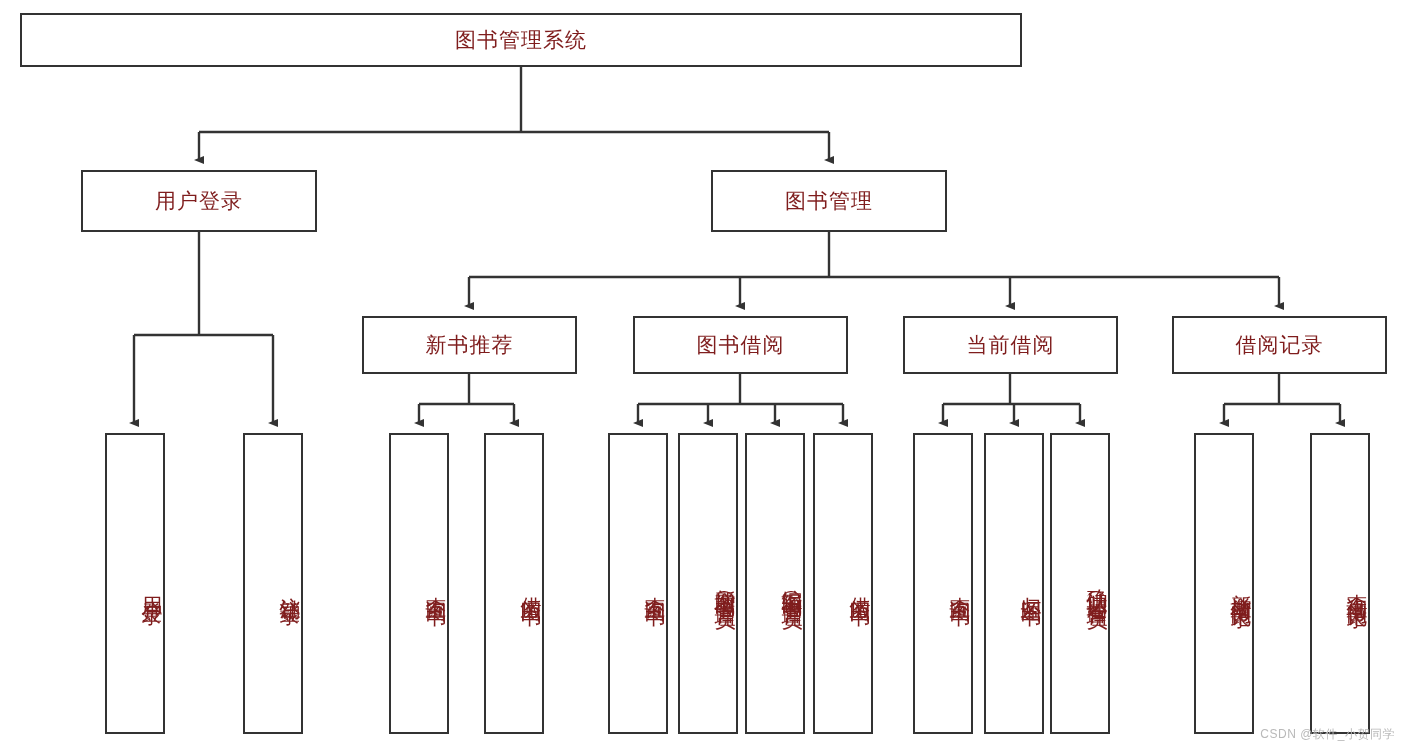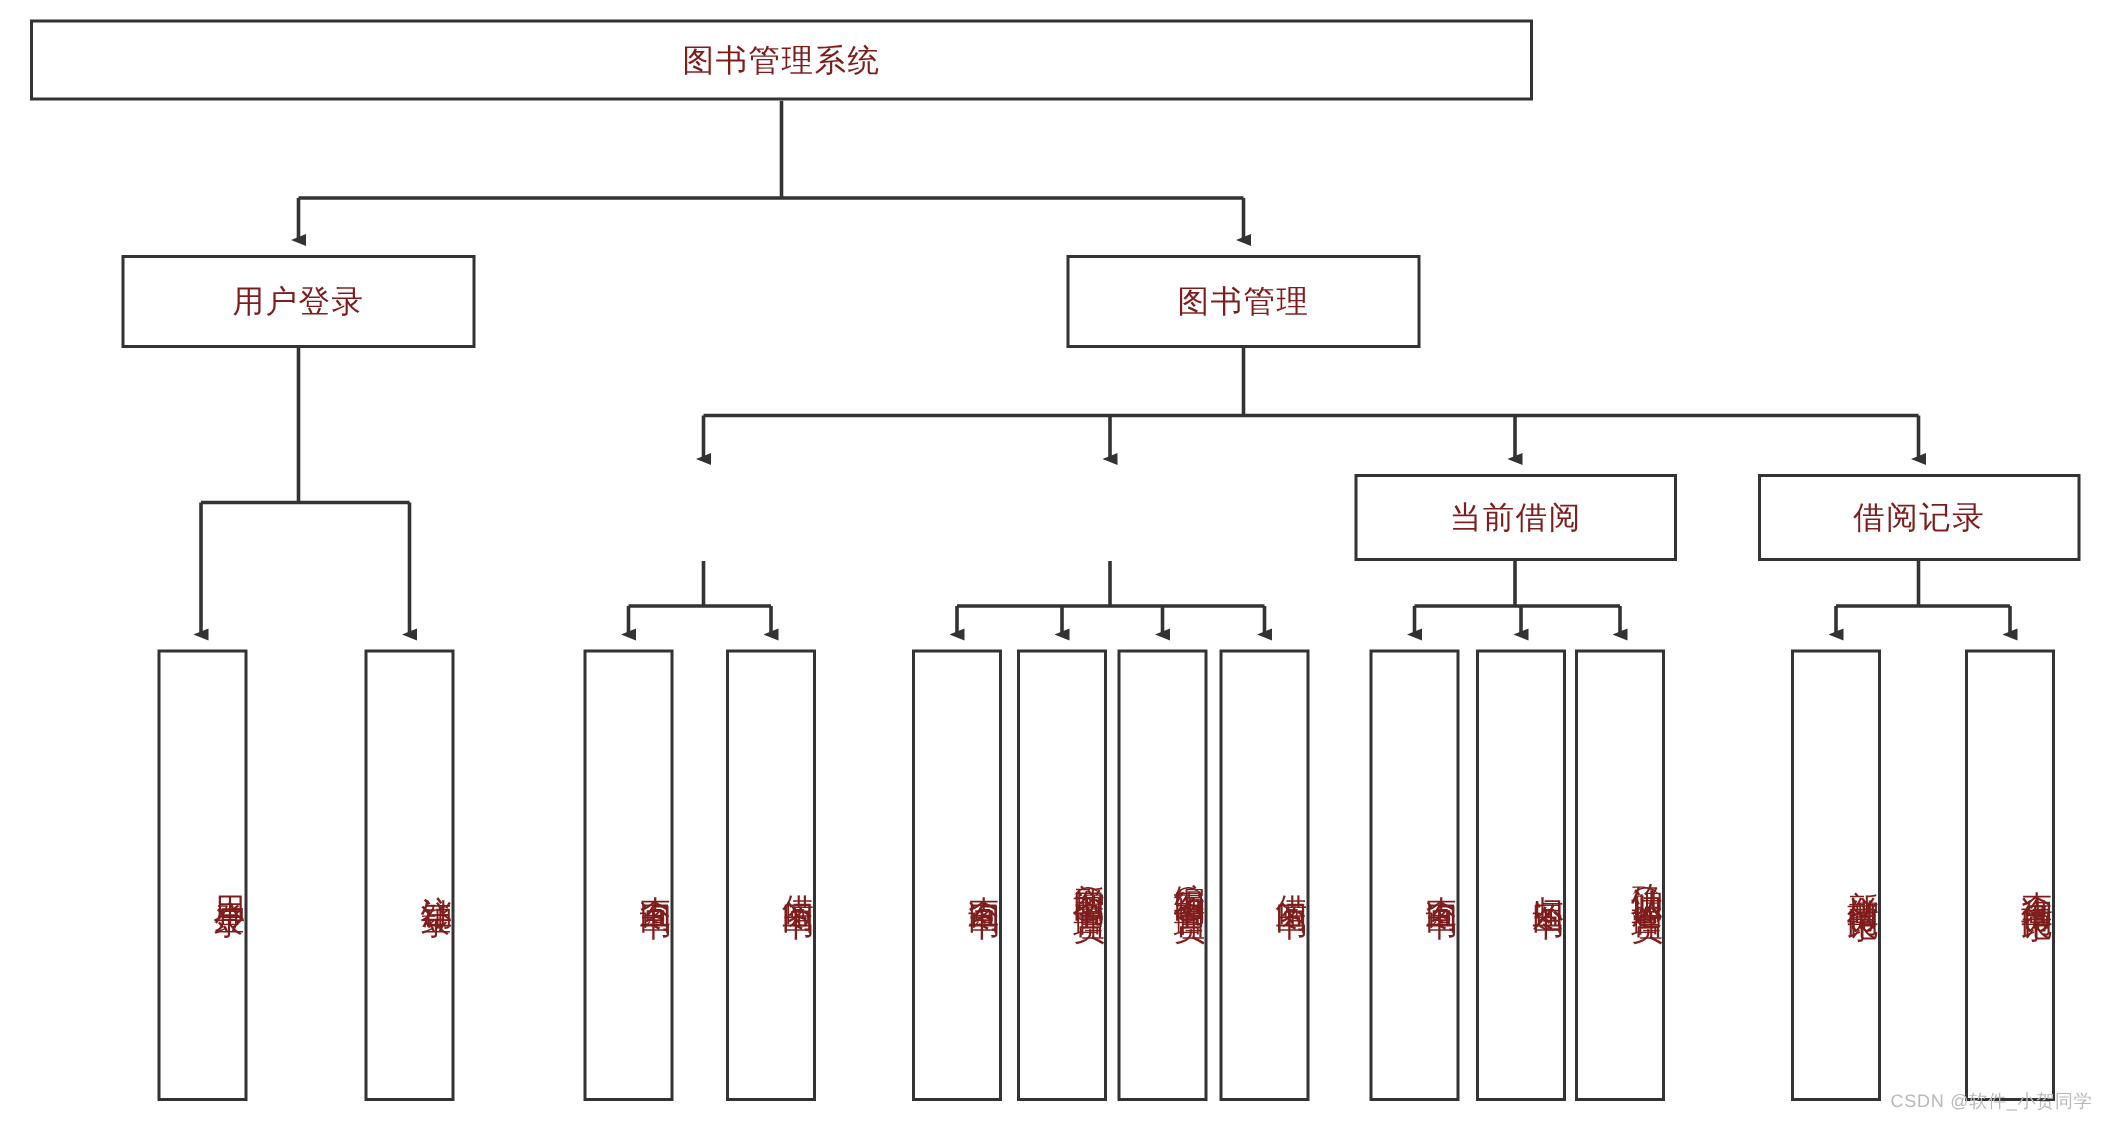--- a/index.html
+++ b/index.html
@@ -125,20 +125,26 @@
     <span>图书管理系统</span>
   </div>
 
   <div class="node h" style="left:81px;top:170px;width:236px;height:62px;">
     <span>用户登录</span>
   </div>
   <div class="node h" style="left:711px;top:170px;width:236px;height:62px;">
     <span>图书管理</span>
   </div>
 
+  <div class="node h" style="left:362px;top:316px;width:215px;height:58px;">
+    <span>新书推荐</span>
+  </div>
+  <div class="node h" style="left:633px;top:316px;width:215px;height:58px;">
+    <span>图书借阅</span>
+  </div>
   <div class="node h" style="left:903px;top:316px;width:215px;height:58px;">
     <span>当前借阅</span>
   </div>
   <div class="node h" style="left:1172px;top:316px;width:215px;height:58px;">
     <span>借阅记录</span>
   </div>
 
   <div class="node v" style="left:105px;top:433px;width:60px;height:301px;">
     <span class="vtext">用户登录</span>
   </div>

